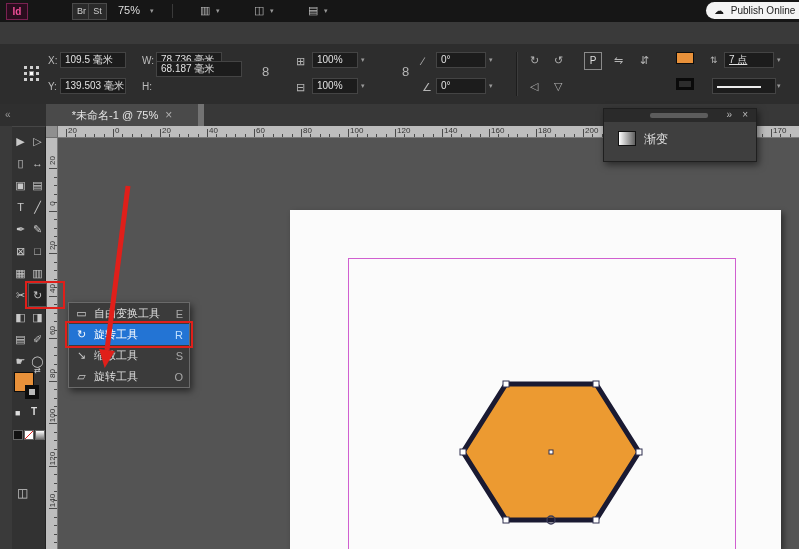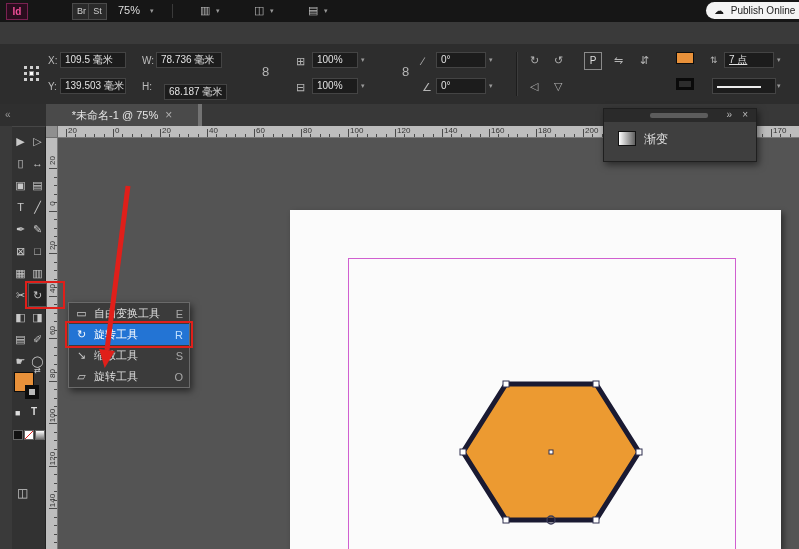--- a/index.html
+++ b/index.html
@@ -30,21 +30,21 @@
   #proxy span{width:3px;height:3px;background:#cfcfcf;margin:auto;}
   #proxy span.ctr{background:#fff;outline:1px solid #888;}
   .cb-vsep{position:absolute;top:8px;width:1px;height:44px;background:#1d1d1d;border-right:1px solid #3c3c3c;}
   #p-badge{position:absolute;left:584px;top:8px;width:16px;height:16px;border:1px solid #8a8a8a;color:#ddd;font-size:10px;text-align:center;line-height:16px;}
   .swatch{position:absolute;width:18px;height:12px;border:1px solid #0c0c0c;box-sizing:border-box;}
   #stroke-style-dd{position:absolute;left:712px;top:34px;width:64px;height:16px;background:#1c1c1c;border:1px solid #444;box-sizing:border-box;}
   #stroke-style-dd .line{position:absolute;left:4px;right:14px;top:7px;height:2px;background:#ececec;}
   
   #tabstrip{position:absolute;left:0;top:104px;width:799px;height:22px;background:#383838;}
   #tab-left{position:absolute;left:0;top:104px;width:46px;height:22px;background:#2f2f2f;color:#999;font-size:10px;line-height:22px;padding-left:5px;box-sizing:border-box;}
-  #doc-tab{position:absolute;left:46px;top:104px;width:152px;height:22px;background:#4a4a4a;border-right:4px solid #737373;display:flex;align-items:center;justify-content:center;gap:7px;}
+  #doc-tab{position:absolute;left:46px;top:104px;width:152px;height:22px;background:#4a4a4a;border-right:6px solid #737373;display:flex;align-items:center;justify-content:center;gap:7px;}
   #doc-tab .t{font-size:11px;color:#e6e6e6;white-space:nowrap;}
   #doc-tab .x{font-size:12px;color:#b0b0b0;}
   
   #ruler-corner{position:absolute;left:46px;top:126px;width:12px;height:12px;background:#8f8f8f;border-right:1px solid #6e6e6e;border-bottom:1px solid #6e6e6e;box-sizing:border-box;}
   #hruler{position:absolute;left:58px;top:126px;width:741px;height:12px;background:#bdbdbd;border-bottom:1px solid #7a7a7a;box-sizing:border-box;overflow:hidden;}
   #vruler{position:absolute;left:46px;top:138px;width:12px;height:411px;background:#bdbdbd;border-right:1px solid #7a7a7a;box-sizing:border-box;overflow:hidden;}
   .htick{position:absolute;bottom:0;width:1px;background:#4a4a4a;}
   .vtick{position:absolute;right:0;height:1px;background:#4a4a4a;}
   .hlabel{position:absolute;top:0;font-size:8px;color:#333;}
   .vlabel{position:absolute;left:-2px;width:16px;font-size:8px;color:#333;text-align:center;transform:rotate(-90deg);}
@@ -119,21 +119,21 @@
         <span></span>
         <span></span>
     </div>
     <div class="cb-label" style="left:48px;top:11px;">X:</div>
     <div class="cb-input" style="left:60px;top:8px;width:66px;">109.5 毫米</div>
     <div class="cb-label" style="left:142px;top:11px;">W:</div>
     <div class="cb-input" style="left:156px;top:8px;width:66px;">78.736 毫米</div>
     <div class="cb-label" style="left:48px;top:37px;">Y:</div>
     <div class="cb-input" style="left:60px;top:34px;width:66px;">139.503 毫米</div>
     <div class="cb-label" style="left:142px;top:37px;">H:</div>
-    <div class="cb-input" style="left:156px;top:40px;width:63px;margin-left:8px;">68.187 毫米</div>
+    <div class="cb-input" style="left:156px;top:17px;width:86px;">68.187 毫米</div>
 
     <div class="cb-icon" style="left:262px;top:20px;font-size:13px;">8</div>
 
     <div class="cb-icon" style="left:296px;top:11px;">⊞</div>
     <div class="cb-input" style="left:312px;top:8px;width:46px;">100%</div>
     <div class="cb-dd" style="left:361px;top:12px;">▾</div>
     <div class="cb-icon" style="left:296px;top:37px;">⊟</div>
     <div class="cb-input" style="left:312px;top:34px;width:46px;">100%</div>
     <div class="cb-dd" style="left:361px;top:38px;">▾</div>
 

